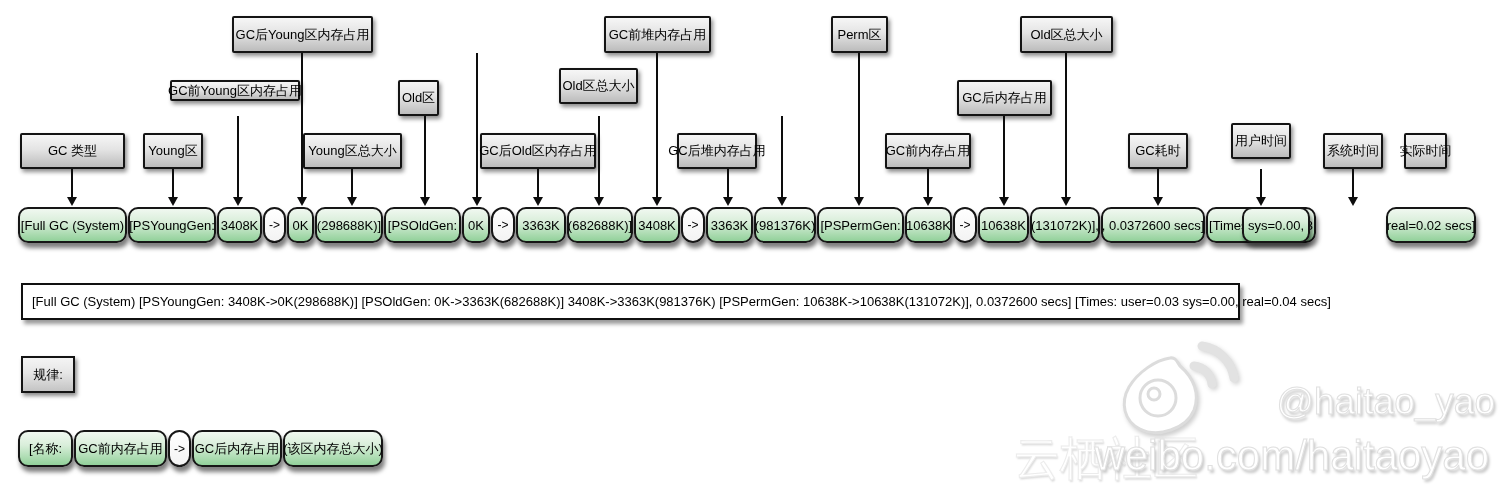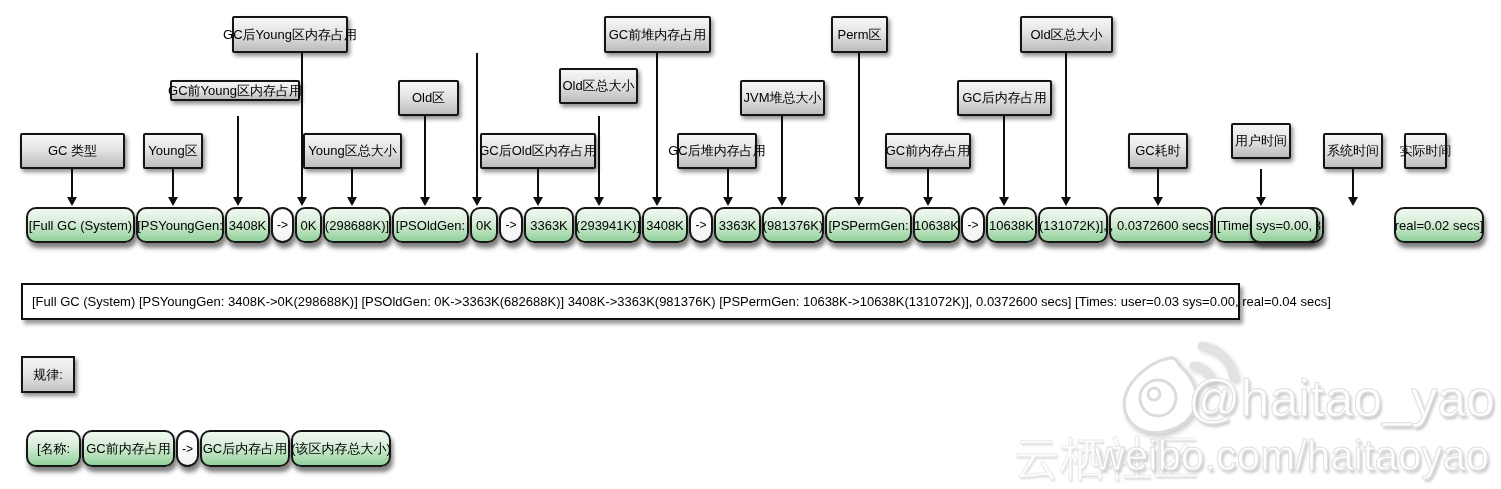--- a/index.html
+++ b/index.html
@@ -21,21 +21,20 @@
     border-left:5px solid transparent;border-right:5px solid transparent;
     border-top:9px solid #0d0d0d;
   }
   .seg{
     position:absolute;top:207px;height:36px;box-sizing:border-box;
     display:flex;align-items:center;justify-content:center;
     font-size:13px;white-space:nowrap;
     background:linear-gradient(180deg,#f0f8f0 0%,#d9eeda 40%,#92d19a 100%);
     border:2px solid #161616;border-radius:10px;
     box-shadow:2px 5px 4px rgba(0,0,0,0.5);
-    margin-left:8px;
   }
   .seg.arrow-seg{
     background:linear-gradient(180deg,#ffffff 0%,#f3f3f3 100%);
     border-radius:12px;font-size:12px;
   }
   .pseg{top:430px;height:37px;}
   .log-box{
     position:absolute;left:21px;top:283px;width:1219px;height:37px;box-sizing:border-box;
     background:#ffffff;border:2px solid #101010;
     box-shadow:3px 4px 4px rgba(0,0,0,0.4);
@@ -47,42 +46,41 @@
     display:flex;align-items:center;justify-content:center;font-size:13px;
     background:linear-gradient(180deg,#f4f4f4 0%,#e6e6e6 45%,#c4c4c4 100%);
     border:2px solid #141414;box-shadow:2px 3px 4px rgba(0,0,0,0.45);
   }
   .wm-text{
     position:absolute;color:#ffffff;white-space:nowrap;
     -webkit-text-stroke:1px #e0e0e0;
     text-shadow:2px 3px 3px #c6c6c6;
     z-index:3;
   }
-  .wm-handle{right:6px;top:368px;font-size:52px;}
+  .wm-handle{right:6px;top:381px;font-size:37px;}
   .wm-url{right:12px;top:432px;font-size:42px;}
   .wm-overlay{
     left:1014px;top:428px;font-size:46px;z-index:2;
     -webkit-text-stroke:1px #ececec;text-shadow:1px 2px 2px #dadada;
   }
   .wm-logo{position:absolute;left:1118px;top:336px;z-index:3;}
 </style>
 </head>
 <body>
 
 <div id="canvas">
 
-  <div class="label-box" style="left:232px;top:16px;width:116px;height:37px">GC后Young区内存占用</div>
+  <div class="label-box" style="left:232px;top:16px;width:141px;height:37px">GC后Young区内存占用</div>
   <div class="label-box" style="left:604px;top:16px;width:107px;height:37px">GC前堆内存占用</div>
   <div class="label-box" style="left:831px;top:16px;width:57px;height:37px">Perm区</div>
   <div class="label-box" style="left:1020px;top:16px;width:93px;height:37px">Old区总大小</div>
 
   <div class="label-box" style="left:170px;top:80px;width:130px;height:21px">GC前Young区内存占用</div>
-  <div class="label-box" style="left:398px;top:80px;width:61px;height:36px">Old区</div>
+  <div class="label-box" style="left:398px;top:80px;width:41px;height:36px">Old区</div>
   <div class="label-box" style="left:559px;top:68px;width:79px;height:36px">Old区总大小</div>
-  <div class="label-box" style="left:740px;top:80px;width:85px;height:36px">JVM堆总大小</div>
   <div class="label-box" style="left:957px;top:80px;width:95px;height:36px">GC后内存占用</div>
 
   <div class="label-box" style="left:20px;top:133px;width:105px;height:36px">GC 类型</div>
   <div class="label-box" style="left:143px;top:133px;width:60px;height:36px">Young区</div>
   <div class="label-box" style="left:303px;top:133px;width:99px;height:36px">Young区总大小</div>
   <div class="label-box" style="left:480px;top:133px;width:116px;height:36px">GC后Old区内存占用</div>
   <div class="label-box" style="left:677px;top:133px;width:80px;height:36px">GC后堆内存占用</div>
   <div class="label-box" style="left:885px;top:133px;width:86px;height:36px">GC前内存占用</div>
   <div class="label-box" style="left:1128px;top:133px;width:60px;height:36px">GC耗时</div>
   <div class="label-box" style="left:1231px;top:123px;width:60px;height:36px">用户时间</div>
@@ -112,21 +110,21 @@
   <div class="seg" style="left:18px;width:109px">[Full GC (System)</div>
   <div class="seg" style="left:128px;width:88px">[PSYoungGen:</div>
   <div class="seg" style="left:217px;width:45px">3408K</div>
   <div class="seg arrow-seg" style="left:263px;width:23px">-&gt;</div>
   <div class="seg" style="left:287px;width:27px">0K</div>
   <div class="seg" style="left:315px;width:68px">(298688K)]</div>
   <div class="seg" style="left:384px;width:77px">[PSOldGen:</div>
   <div class="seg" style="left:462px;width:28px">0K</div>
   <div class="seg arrow-seg" style="left:491px;width:24px">-&gt;</div>
   <div class="seg" style="left:516px;width:50px">3363K</div>
-  <div class="seg" style="left:567px;width:66px">(293941K)]</div>
+  <div class="seg" style="left:567px;width:66px">(682688K)]</div>
   <div class="seg" style="left:634px;width:46px">3408K</div>
   <div class="seg arrow-seg" style="left:681px;width:24px">-&gt;</div>
   <div class="seg" style="left:706px;width:47px">3363K</div>
   <div class="seg" style="left:754px;width:62px">(981376K)</div>
   <div class="seg" style="left:817px;width:87px">[PSPermGen:</div>
   <div class="seg" style="left:905px;width:47px">10638K</div>
   <div class="seg arrow-seg" style="left:953px;width:24px">-&gt;</div>
   <div class="seg" style="left:978px;width:51px">10638K</div>
   <div class="seg" style="left:1030px;width:70px">(131072K)],</div>
   <div class="seg" style="left:1101px;width:104px">, 0.0372600 secs]</div>

